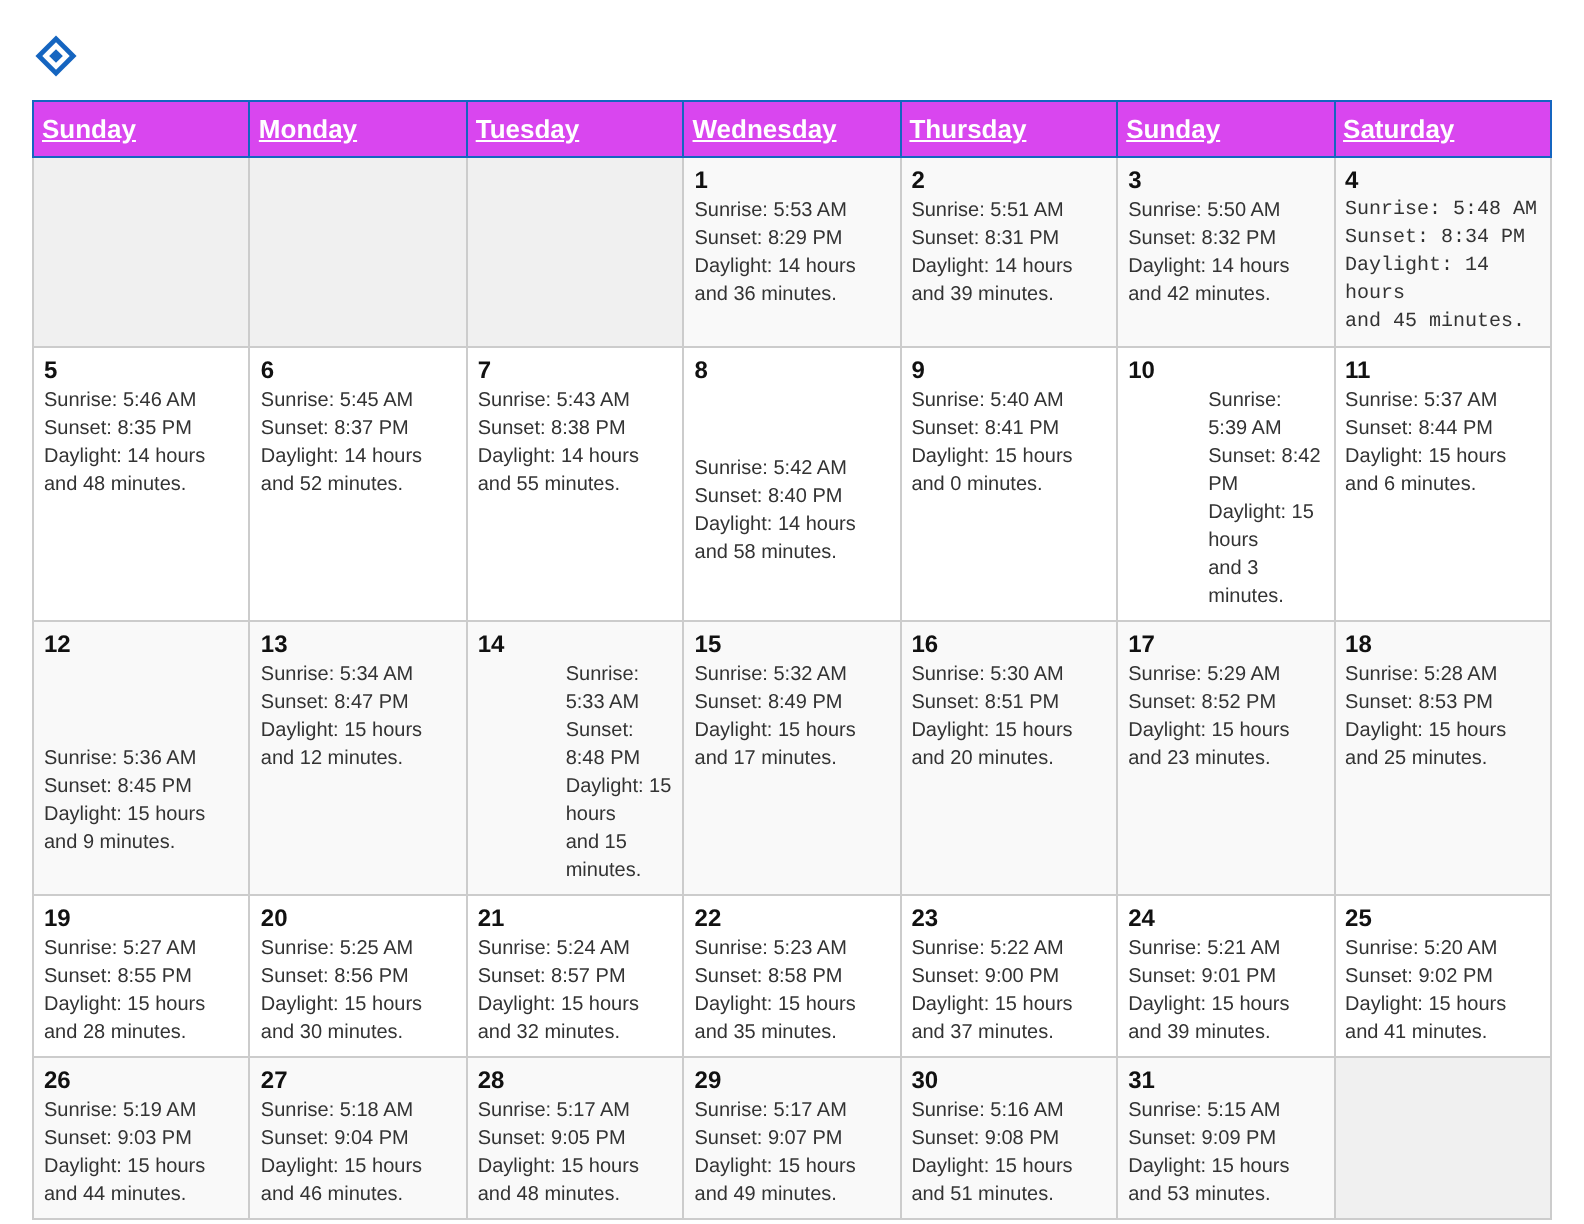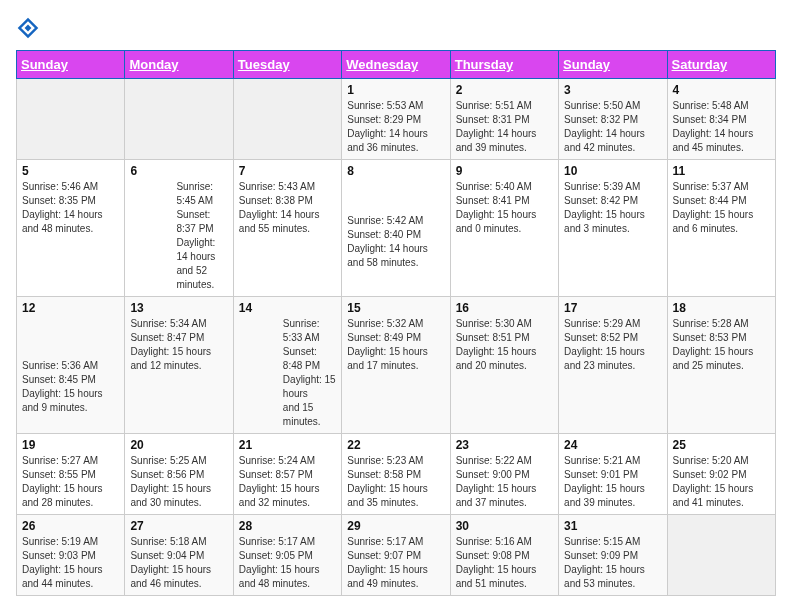--- a/index.html
+++ b/index.html
@@ -137,37 +137,37 @@
         </td>
         <td>
           <div class="day-number">3</div>
           <div class="day-info" style="white-space: pre-line;">Sunrise: 5:50 AM
 Sunset: 8:32 PM
 Daylight: 14 hours
 and 42 minutes.</div>
         </td>
         <td>
           <div class="day-number">4</div>
-          <div class="day-info" style="white-space: pre-line;">Sunrise: 5:48 AM
+          <div class="day-info" style="white-space: pre-line; font-family: Liberation Mono, monospace;">Sunrise: 5:48 AM
 Sunset: 8:34 PM
 Daylight: 14 hours
 and 45 minutes.</div>
         </td>
       </tr>
       <tr>
         <td>
           <div class="day-number">5</div>
           <div class="day-info" style="white-space: pre-line;">Sunrise: 5:46 AM
 Sunset: 8:35 PM
 Daylight: 14 hours
 and 48 minutes.</div>
         </td>
         <td>
           <div class="day-number">6</div>
-          <div class="day-info" style="white-space: pre-line; margin-left: 46px;">Sunrise: 5:45 AM
+          <div class="day-info" style="white-space: pre-line;">Sunrise: 5:45 AM
 Sunset: 8:37 PM
 Daylight: 14 hours
 and 52 minutes.</div>
         </td>
         <td>
           <div class="day-number">7</div>
           <div class="day-info" style="white-space: pre-line;">Sunrise: 5:43 AM
 Sunset: 8:38 PM
 Daylight: 14 hours
 and 55 minutes.</div>
@@ -181,21 +181,21 @@
         </td>
         <td>
           <div class="day-number">9</div>
           <div class="day-info" style="white-space: pre-line;">Sunrise: 5:40 AM
 Sunset: 8:41 PM
 Daylight: 15 hours
 and 0 minutes.</div>
         </td>
         <td>
           <div class="day-number">10</div>
-          <div class="day-info" style="white-space: pre-line;">Sunrise: 5:39 AM
+          <div class="day-info" style="white-space: pre-line; margin-left: 40px;">Sunrise: 5:39 AM
 Sunset: 8:42 PM
 Daylight: 15 hours
 and 3 minutes.</div>
         </td>
         <td>
           <div class="day-number">11</div>
           <div class="day-info" style="white-space: pre-line;">Sunrise: 5:37 AM
 Sunset: 8:44 PM
 Daylight: 15 hours
 and 6 minutes.</div>

